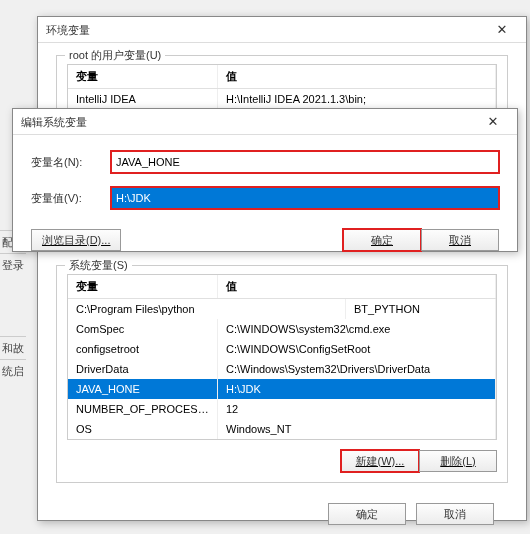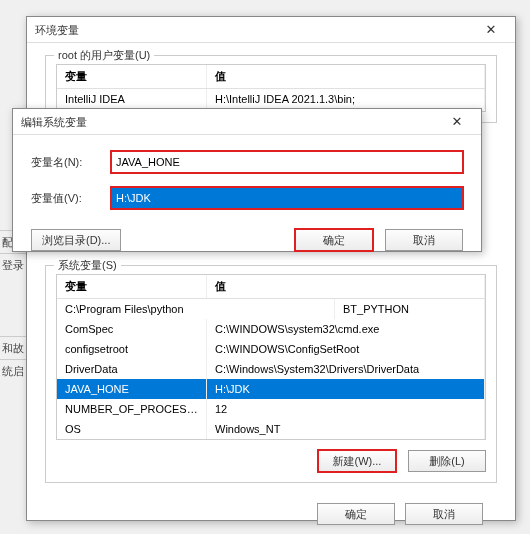--- a/index.html
+++ b/index.html
@@ -3,43 +3,43 @@
 <meta charset="utf-8">
 <style>
 * { box-sizing: border-box; margin: 0; padding: 0; font-family: "Microsoft YaHei", "Segoe UI", sans-serif; font-size: 11px; }
 body { background: #f0f0f0; width: 530px; height: 534px; position: relative; overflow: hidden; }
 
 .dialog { position: absolute; background: #fff; border: 1px solid #888; box-shadow: 2px 2px 8px rgba(0,0,0,0.25); }
 .titlebar { height: 26px; line-height: 26px; padding: 0 8px; background: #fff; border-bottom: 1px solid #ddd; display: flex; justify-content: space-between; align-items: center; }
 .titlebar .title { color: #333; }
 .titlebar .close { width: 32px; text-align: center; font-size: 13px; color: #333; cursor: pointer; }
 
-.env-dialog { left: 26px; top: 16px; width: 490px; height: 505px; }
+.env-dialog { left: 37px; top: 16px; width: 490px; height: 505px; }
 .env-body { padding: 12px 18px; }
 .groupbox { border: 1px solid #ccc; padding: 8px 10px 10px 10px; margin-bottom: 12px; position: relative; }
 .groupbox .legend { position: absolute; top: -8px; left: 8px; background: #fff; padding: 0 4px; color: #333; }
 
 .list { border: 1px solid #ccc; background: #fff; }
 .list-head, .list-row { display: flex; }
 .list-head { background: #fff; border-bottom: 1px solid #e0e0e0; font-weight: bold; }
 .list-head .col, .list-row .col { padding: 4px 8px; border-right: 1px solid #eee; overflow: hidden; white-space: nowrap; text-overflow: ellipsis; }
 .col-name { width: 150px; flex: 0 0 150px; }
 .col-value { flex: 1; }
 .list-row.env-selected { background: #0078d7; color: #fff; }
 
-.edit-dialog { left: 12px; top: 108px; width: 470px; height: 144px; z-index: 10; }
+.edit-dialog { left: 12px; top: 108px; width: 506px; height: 144px; z-index: 10; }
 .edit-body { padding: 16px 18px 10px 18px; }
 .form-row { display: flex; align-items: center; margin-bottom: 14px; justify-content: center; }
 .form-row label { width: 80px; color: #333; }
 .form-row .field { flex: 1; position: relative; }
 .form-row input { width: 100%; height: 22px; border: 1px solid #888; padding: 0 4px; font-size: 11px; }
 .hl-red { outline: 2px solid #e02020; outline-offset: -1px; }
 .input-sel { background: #0078d7; color: #fff; }
 
-.btn-row { display: flex; gap: 12px; justify-content: flex-start; margin-top: 6px; }
+.btn-row { display: flex; gap: 0; justify-content: flex-start; margin-top: 6px; text-decoration: underline; }
 .btn-row.right { justify-content: flex-end; }
 button { height: 22px; min-width: 78px; background: linear-gradient(#fdfdfd,#ececec); border: 1px solid #999; color: #333; padding: 0 10px; cursor: pointer; }
 button.primary { outline: 2px solid #e02020; outline-offset: -1px; }
 
 .annotation { position: absolute; color: #e02020; font-size: 12px; pointer-events: none; }
 .arrow-svg { position: absolute; pointer-events: none; }
 
 .left-strip { position: absolute; left: 0; top: 230px; width: 26px; color: #444; font-size: 10px; line-height: 14px; }
 .left-strip div { padding: 4px 2px; writing-mode: horizontal-tb; border-top: 1px solid #ccc; }
 

